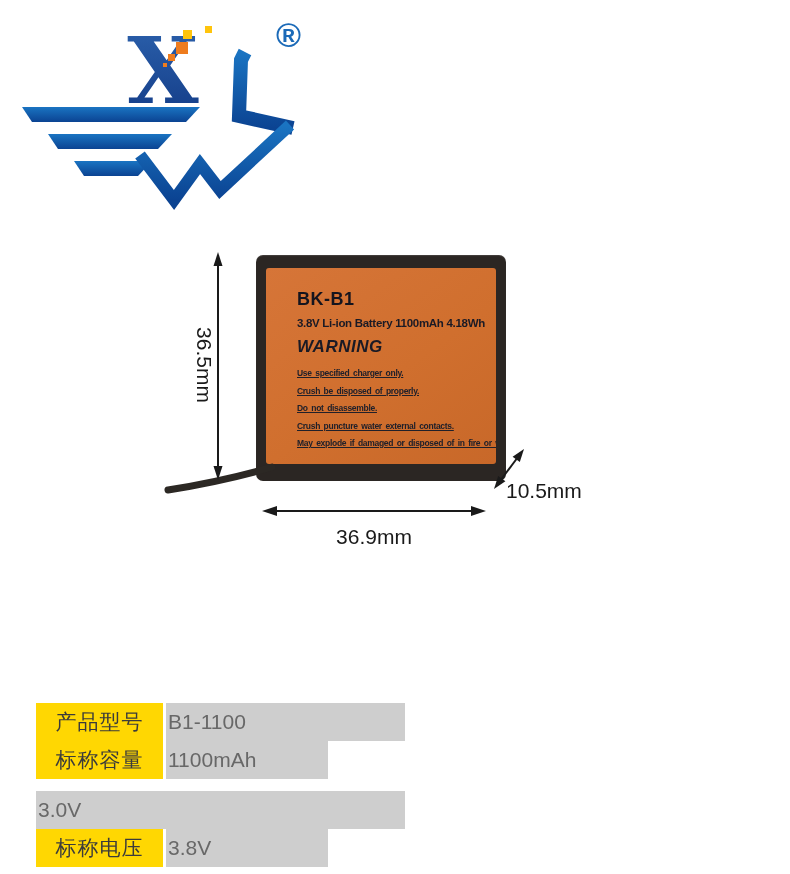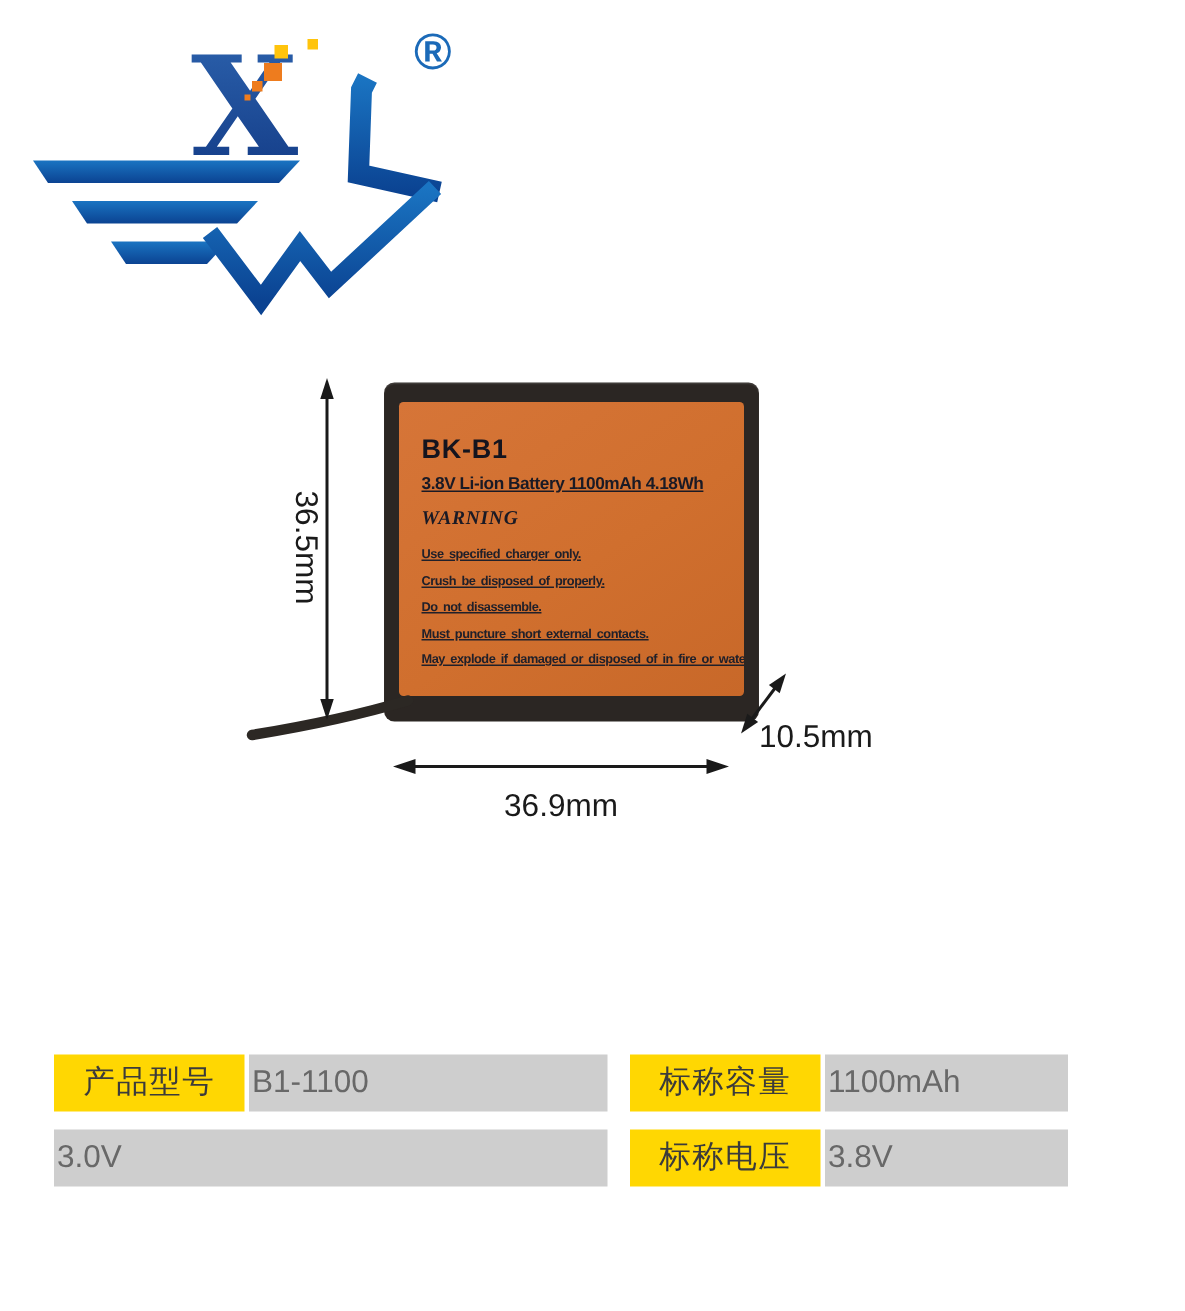--- a/index.html
+++ b/index.html
@@ -11,37 +11,37 @@
   .logo-svg { position: absolute; left: 0; top: 0; }
   .logo-reg { position: absolute; left: 261px; top: 6px; font-size: 34px; font-weight: bold;
               color: #1b6ab8; line-height: 1; }
 
   
   .battery { position: absolute; left: 256px; top: 255px; width: 250px; height: 226px;
              background: #2b2623; border-radius: 7px;
              box-shadow: inset 0 1px 1px rgba(255,255,255,.12); }
   .battery-label { position: absolute; left: 10px; top: 13px; right: 10px; bottom: 17px;
                    background: linear-gradient(145deg, #d67538 0%, #d06f2e 55%, #c86829 100%);
-                   border-radius: 3px; padding: 21px 6px 0 15px; overflow: hidden; }
+                   border-radius: 3px; padding: 21px 6px 0 31px; overflow: hidden; }
   .bk-model { font-size: 18px; font-weight: bold; color: #14141e; letter-spacing: .5px;
               margin: 0 0 7px 0; }
   .bk-spec  { font-size: 11.5px; font-weight: bold; color: #1a1a25; letter-spacing: -0.3px;
-              white-space: nowrap; margin: 0 0 8px 0; text-decoration: underline; }
-  .bk-warn-title { font-size: 13px; font-weight: bold; font-style: italic; color: #1a1a25;
-                   letter-spacing: .5px; margin: 0 0 11px 0; font-family: Liberation Serif, serif; }
+              white-space: nowrap; margin: 0 0 8px 0; }
+  .bk-warn-title { font-size: 17px; font-weight: bold; font-style: italic; color: #1a1a25;
+                   letter-spacing: .5px; margin: 0 0 11px 0; }
   .bk-warn-line { font-size: 8.5px; color: #20202a; letter-spacing: -0.3px; word-spacing: 1.5px;
                   white-space: nowrap; margin: 0 0 7.5px 0; font-weight: bold; text-decoration: underline; }
 
   
   .annot { position: absolute; left: 0; top: 0; width: 790px; height: 874px; pointer-events: none; }
   .dim-text { font-family: "Liberation Sans", "DejaVu Sans", sans-serif; font-size: 21px; fill: #1a1a1a; }
 
   
   .spec-table { position: absolute; left: 36px; top: 703px; width: 749px; }
-  .spec-row { display: flex; gap: 15px; margin-bottom: 12px; }
+  .spec-row { display: flex; gap: 0; margin-bottom: 12px; flex-direction: column; }
   .spec-cell { display: flex; height: 38px; }
   .spec-cell.c-left  { width: 369px; }
   .spec-cell.c-right { width: 292px; }
   .spec-label { width: 127px; flex: none; background: #ffd702; color: #3b3b3b;
                 font-size: 21px; line-height: 38px; text-align: center; letter-spacing: 1px;
                 margin-right: 3px; }
   .spec-value { flex: 1; background: #cecece; color: #686868; font-size: 21px;
                 line-height: 38px; padding-left: 2px; }
 </style>
 </head>
@@ -81,21 +81,21 @@
   </div>
 
   <div class="battery">
     <div class="battery-label">
       <div class="bk-model">BK-B1</div>
       <div class="bk-spec">3.8V Li-ion Battery 1100mAh 4.18Wh</div>
       <div class="bk-warn-title">WARNING</div>
       <div class="bk-warn-line">Use specified charger only.</div>
       <div class="bk-warn-line">Crush be disposed of properly.</div>
       <div class="bk-warn-line">Do not disassemble.</div>
-      <div class="bk-warn-line">Must puncture short external contacts.</div>
+      <div class="bk-warn-line">Crush puncture water external contacts.</div>
       <div class="bk-warn-line">May explode if damaged or disposed of in fire or water.</div>
     </div>
   </div>
 
   <svg class="annot" viewBox="0 0 790 874">
 
     <path d="M272,467 C245,475 205,484 168,490" fill="none" stroke="#2c2824" stroke-width="7" stroke-linecap="round"></path>
 
     <g>
       <line x1="218" y1="260" x2="218" y2="472" stroke="#1a1a1a" stroke-width="2"></line>

